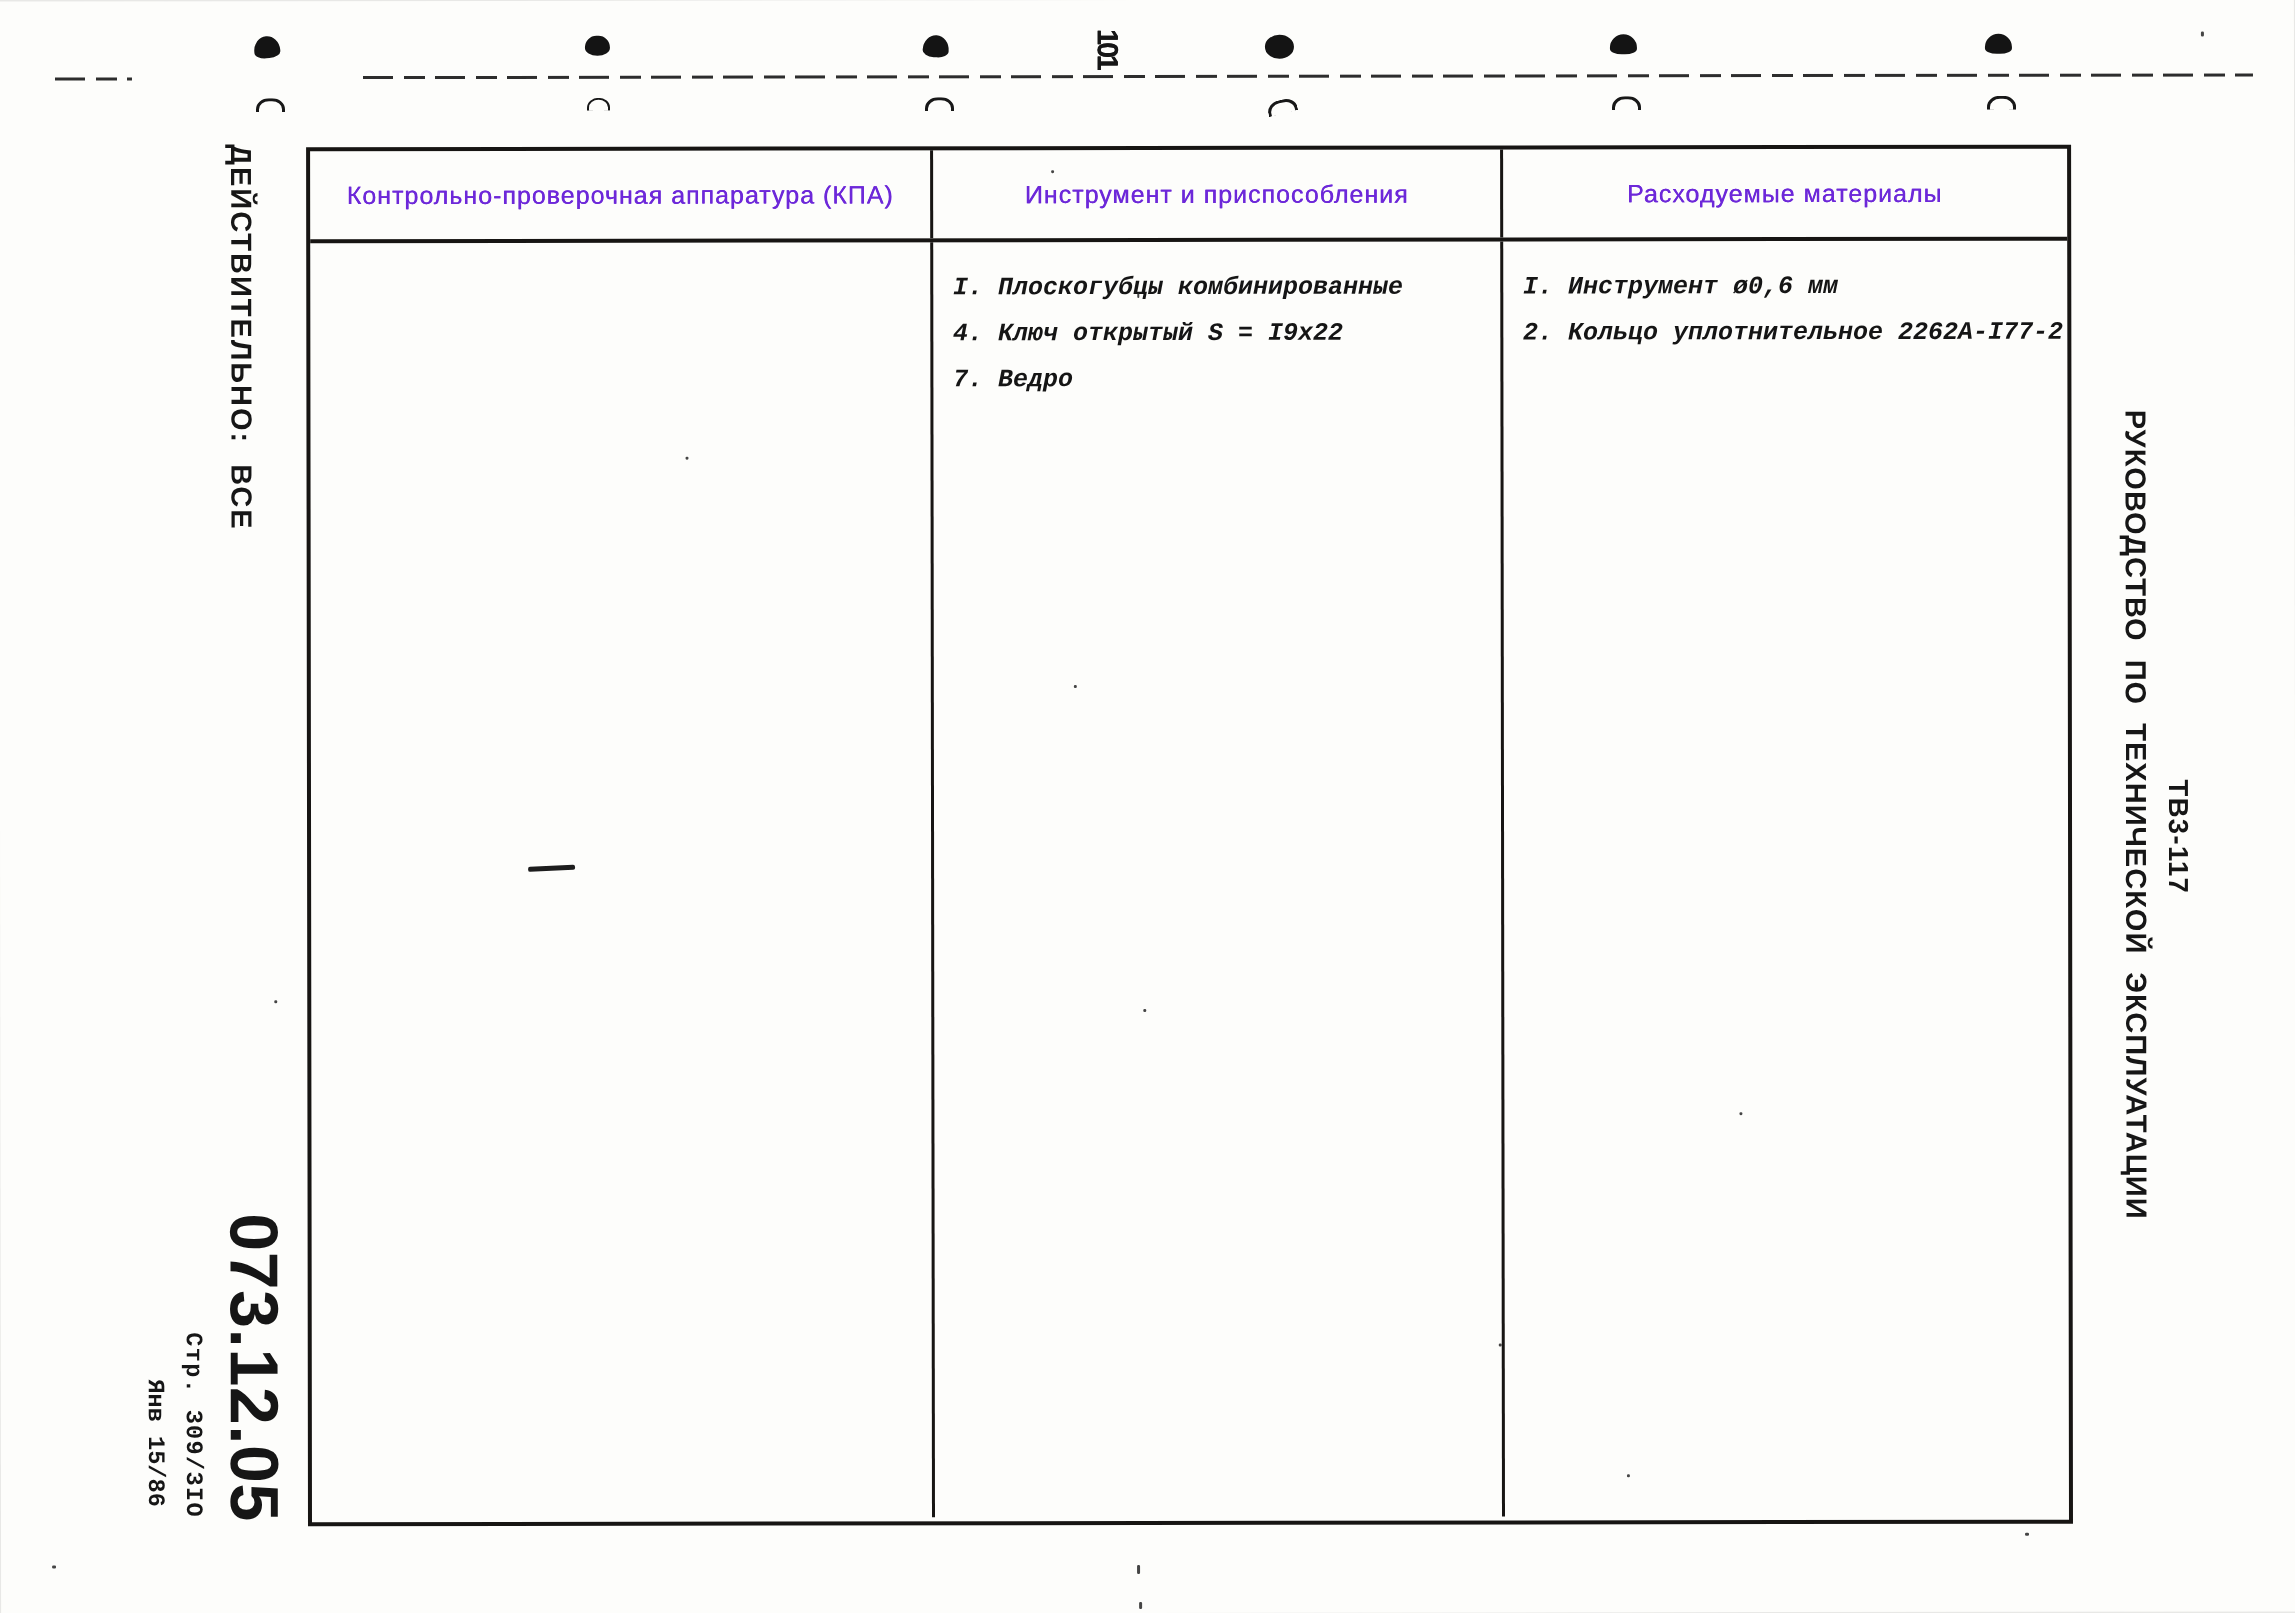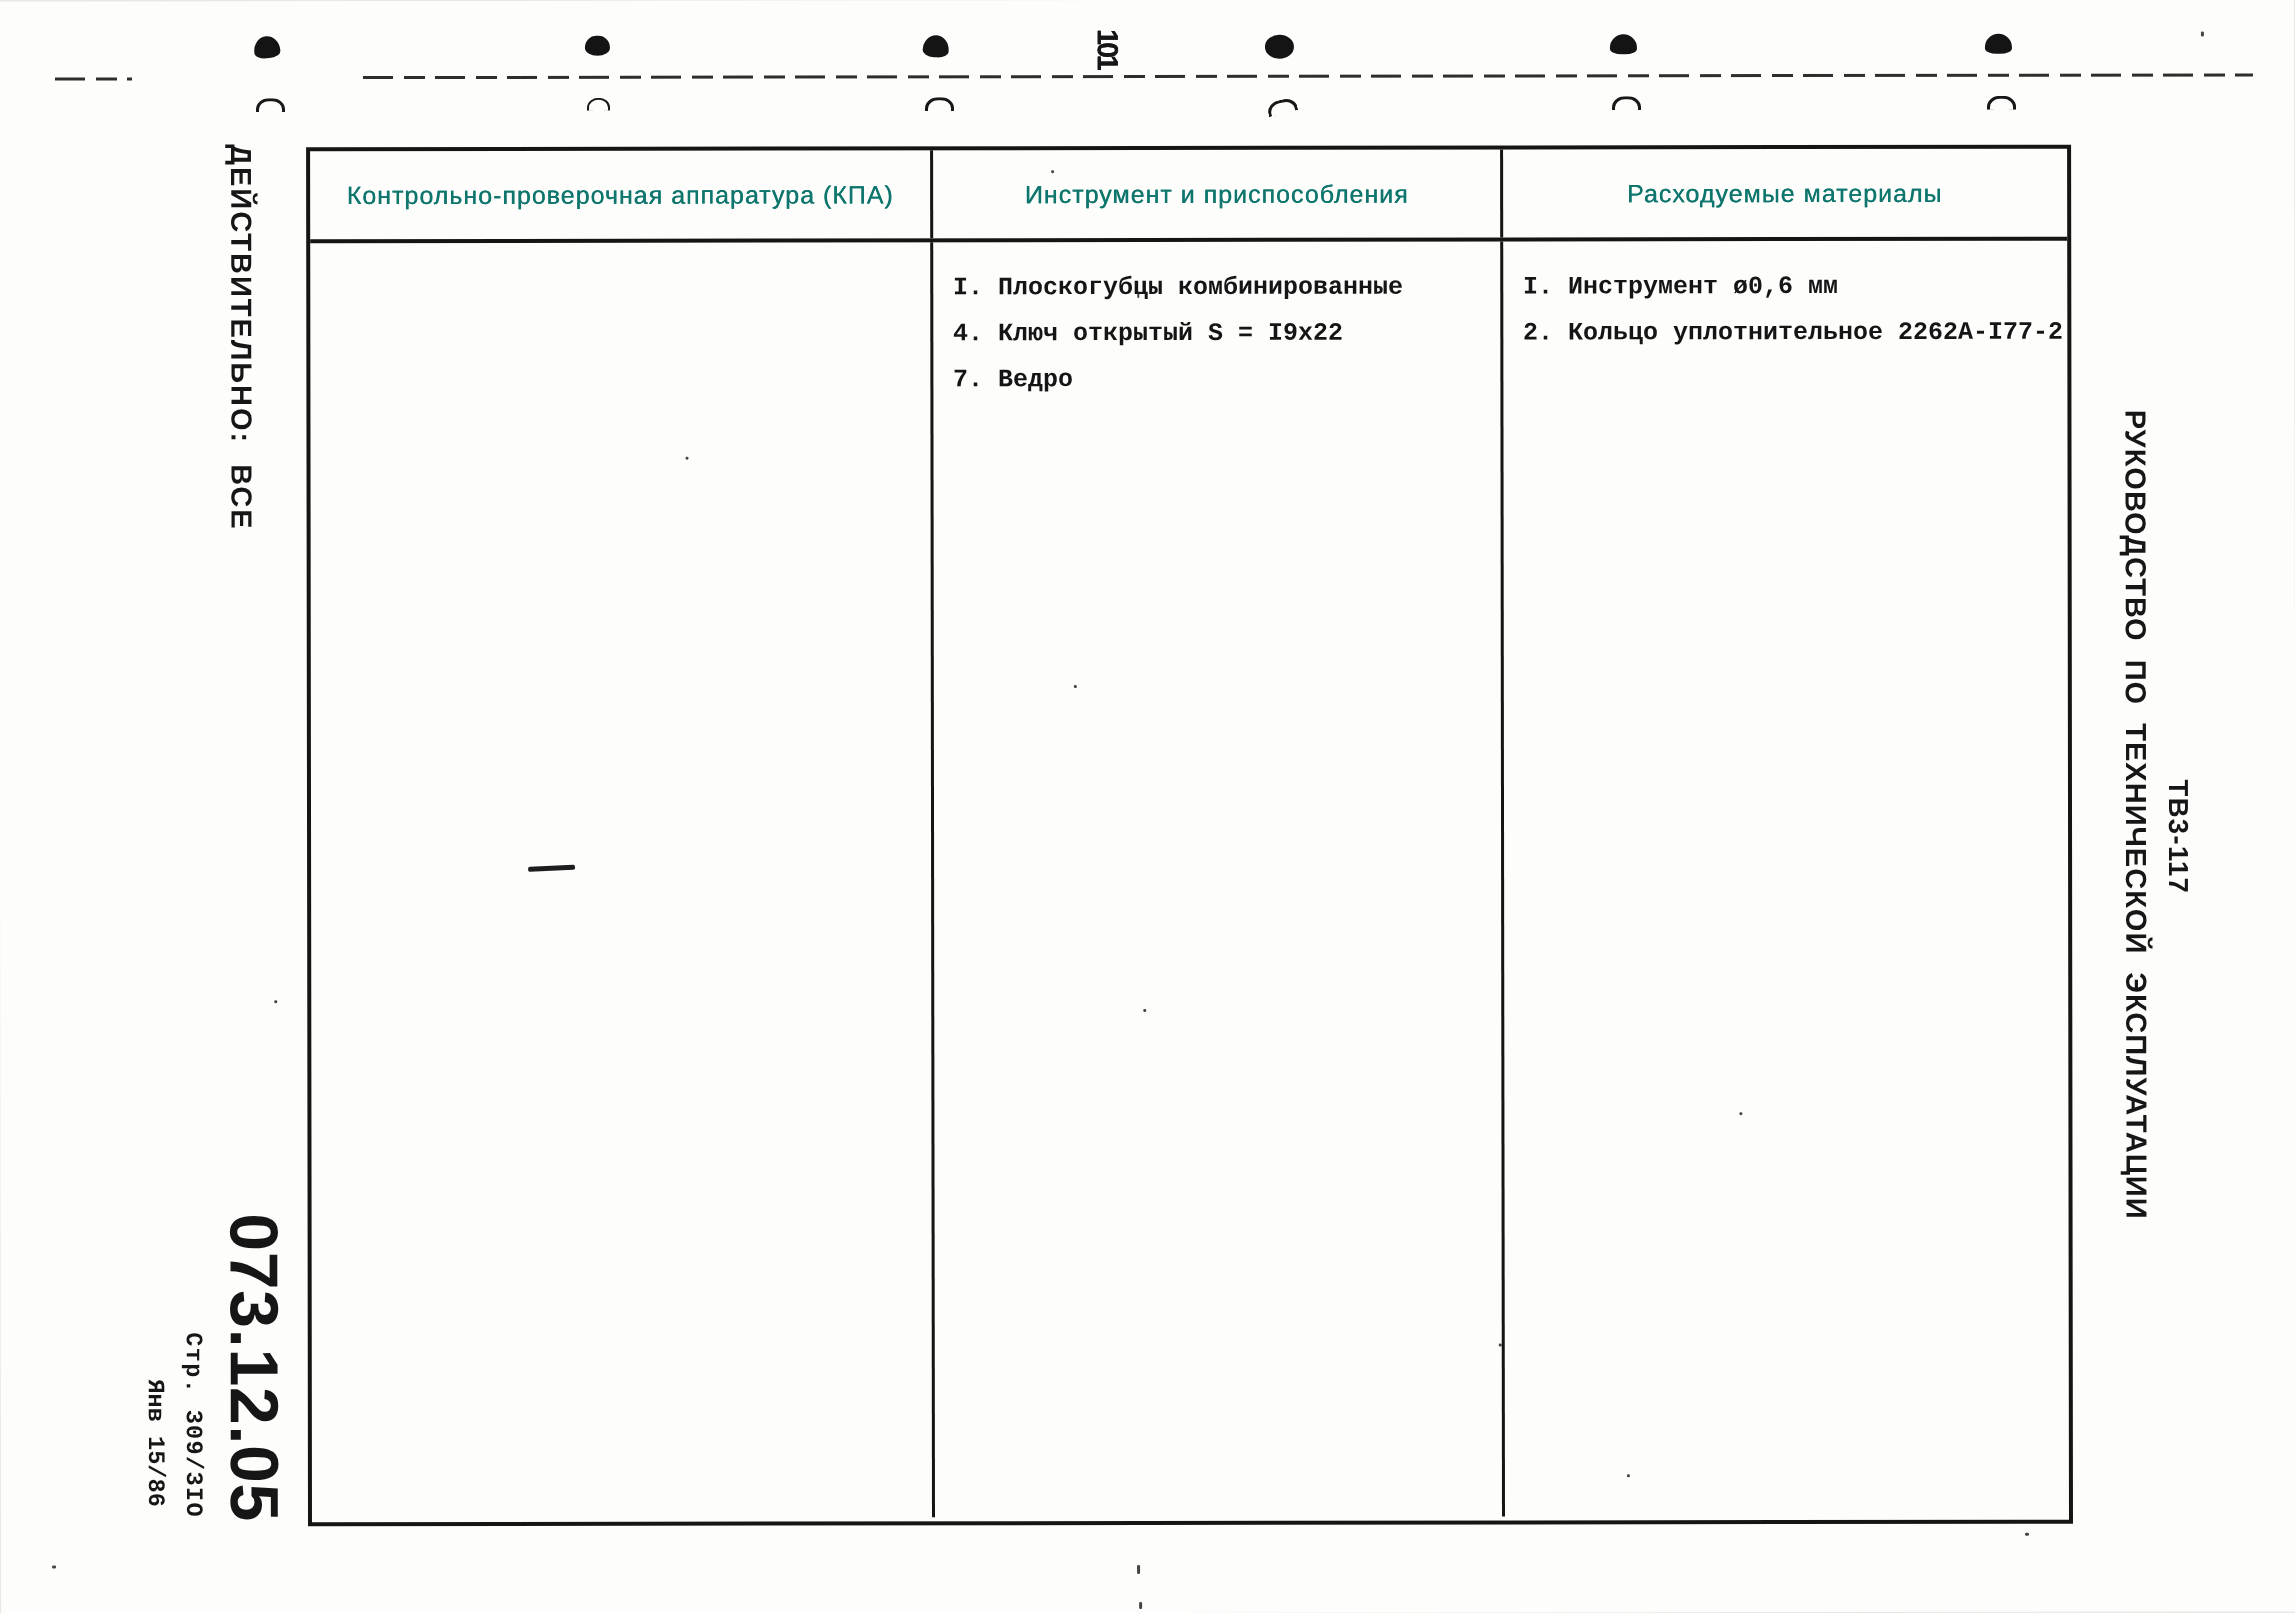--- a/index.html
+++ b/index.html
@@ -79,25 +79,25 @@
   }
   .thead,.tbody{ display:flex; box-sizing:border-box; }
   .thead{ height:92px; border-bottom:4.6px solid #171513; }
   .tbody{ height:calc(100% - 96px); }
   .c1,.c2,.c3{ box-sizing:border-box; height:100%; }
   .c1{ width:620px; }
   .c2{ width:570px; border-left:3.9px solid #171513; }
   .c3{ width:566px; border-left:3.9px solid #171513; }
   .hcell{
     display:flex; align-items:center; justify-content:center;
-    font-size:25px; letter-spacing:1px; color:#0f766e;
+    font-size:25px; letter-spacing:1px; color:#6d28d9;
     text-shadow:0.4px 0 0 currentColor;
     white-space:pre; text-align:center;
   }
-  .list{ padding:25px 0 0 19.6px; }
+  .list{ padding:25px 0 0 19.6px;font-style:italic; }
   .c3 .list{ padding-left:19.6px; }
   .item{
     font-family:"Liberation Mono","DejaVu Sans Mono", monospace;
     font-size:25px; font-weight:700; line-height:41px;
     margin-bottom:5.2px; white-space:pre; color:#151515;
   }
   
   .stray-dash{
     position:absolute; left:528px; top:774px; width:47px; height:4.6px;
     background:#1d1d1d; transform:rotate(-2.5deg); border-radius:2px;

